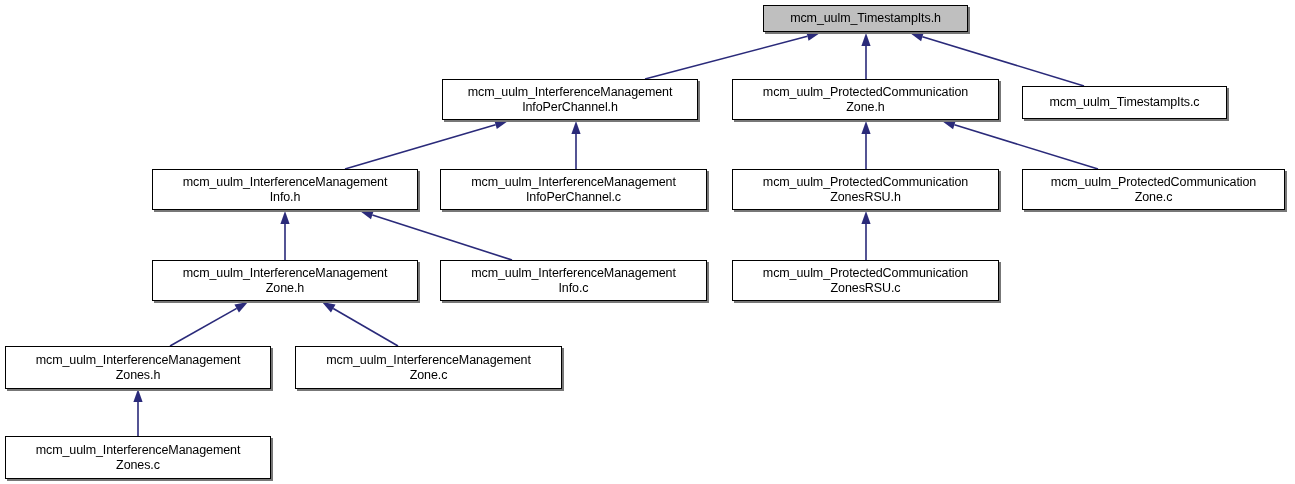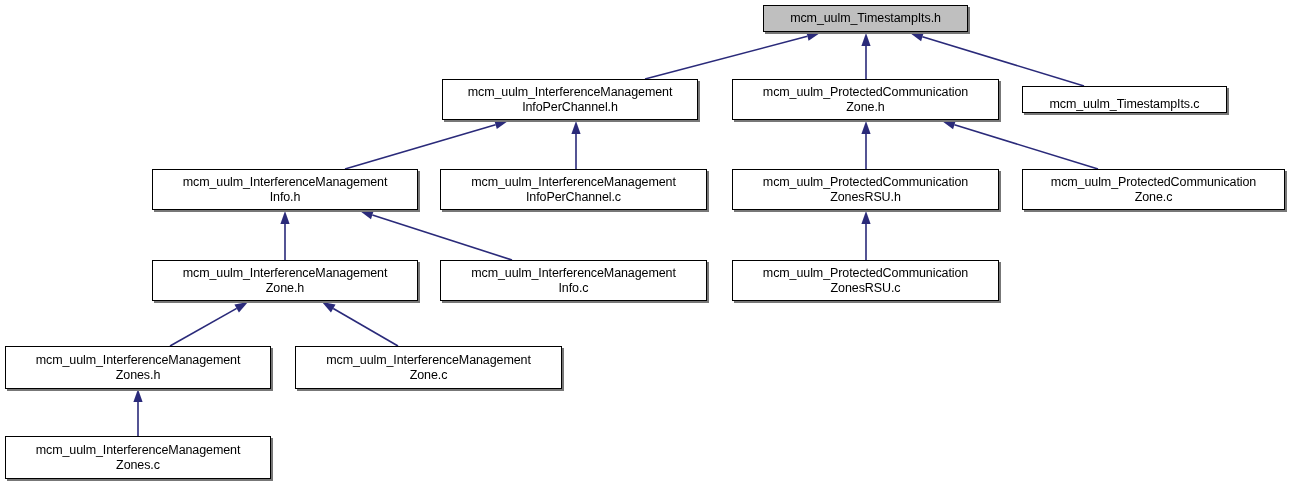--- a/index.html
+++ b/index.html
@@ -109,21 +109,21 @@
         <line x1="138" y1="436" x2="138" y2="402" stroke="#2a2a7a" stroke-width="1.6"></line>
         <polygon points="138,389 142.6,402 133.4,402" fill="#2a2a7a"></polygon>
       </g>
     </svg>
   <div id="node-layer">
       <div class="node root" style="left: 763px; top: 5px; width: 205px; height: 27px;"><span class="label">mcm_uulm_TimestampIts.h</span></div>
       <div class="node" style="left: 442px; top: 79px; width: 256px; height: 41px;"><span class="label">mcm_uulm_InterferenceManagement
 InfoPerChannel.h</span></div>
       <div class="node" style="left: 732px; top: 79px; width: 267px; height: 41px;"><span class="label">mcm_uulm_ProtectedCommunication
 Zone.h</span></div>
-      <div class="node" style="left: 1022px; top: 86px; width: 205px; height: 27px; align-items: flex-end;"><span class="label">mcm_uulm_TimestampIts.c</span></div>
+      <div class="node" style="left: 1022px; top: 86px; width: 205px; height: 33px;"><span class="label">mcm_uulm_TimestampIts.c</span></div>
       <div class="node" style="left: 152px; top: 169px; width: 266px; height: 41px;"><span class="label">mcm_uulm_InterferenceManagement
 Info.h</span></div>
       <div class="node" style="left: 440px; top: 169px; width: 267px; height: 41px;"><span class="label">mcm_uulm_InterferenceManagement
 InfoPerChannel.c</span></div>
       <div class="node" style="left: 732px; top: 169px; width: 267px; height: 41px;"><span class="label">mcm_uulm_ProtectedCommunication
 ZonesRSU.h</span></div>
       <div class="node" style="left: 1022px; top: 169px; width: 263px; height: 41px;"><span class="label">mcm_uulm_ProtectedCommunication
 Zone.c</span></div>
       <div class="node" style="left: 152px; top: 260px; width: 266px; height: 41px;"><span class="label">mcm_uulm_InterferenceManagement
 Zone.h</span></div>

